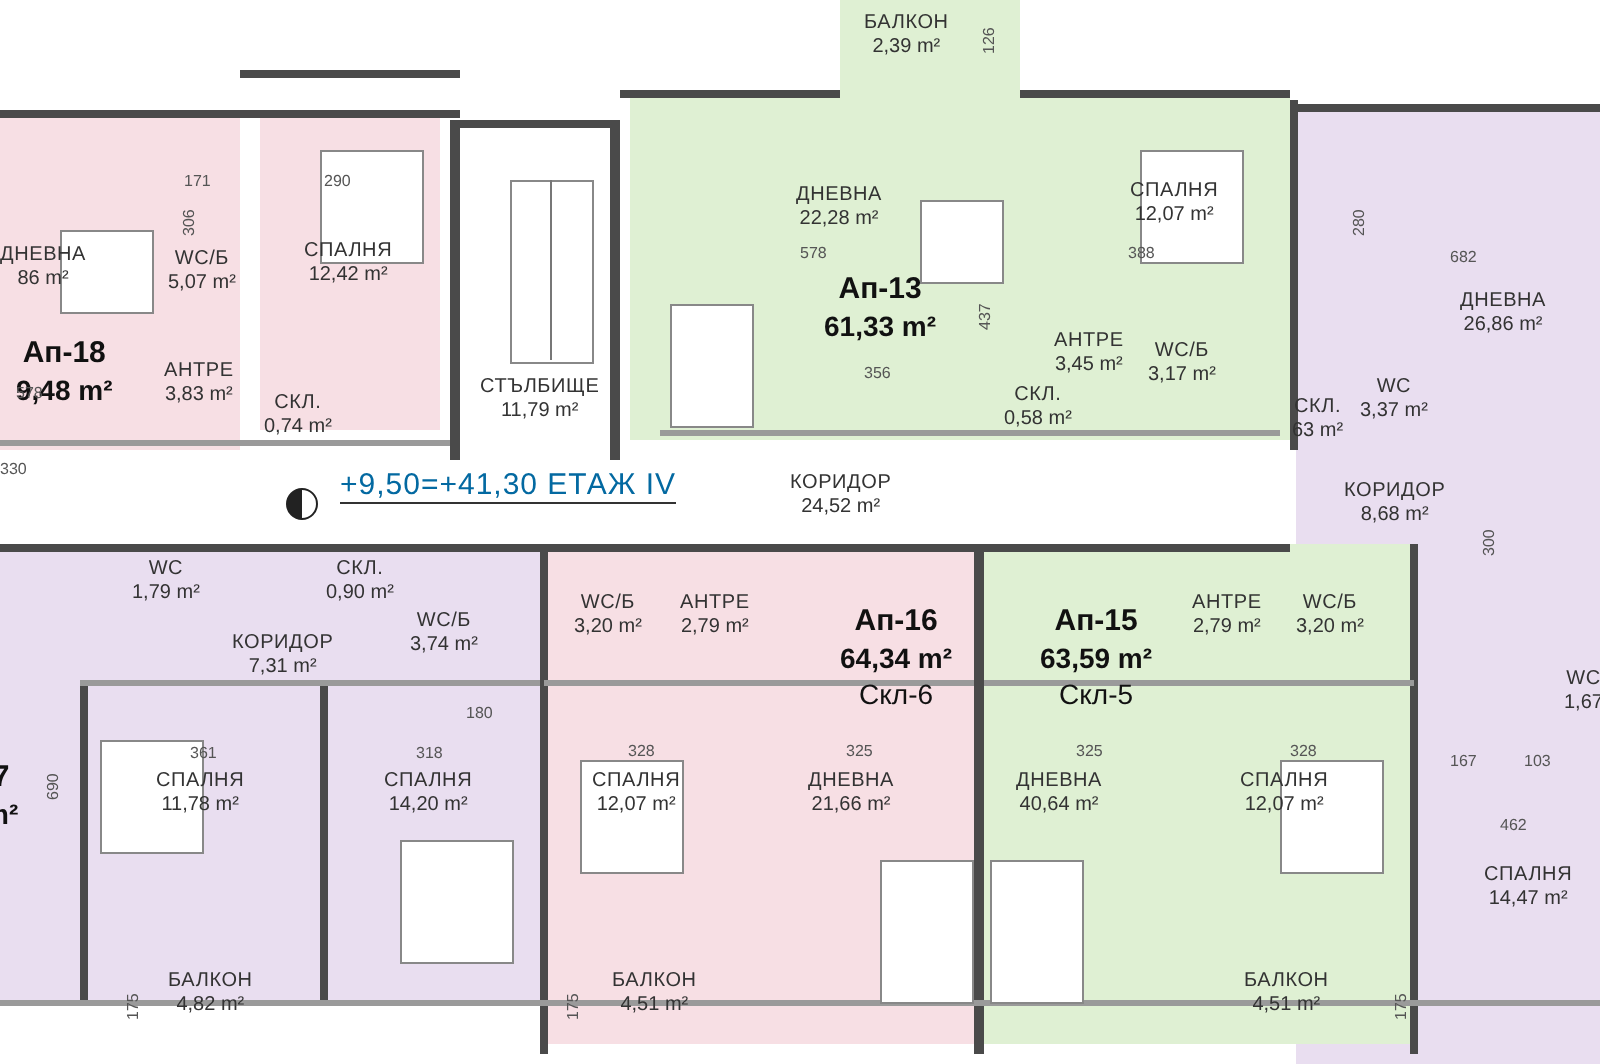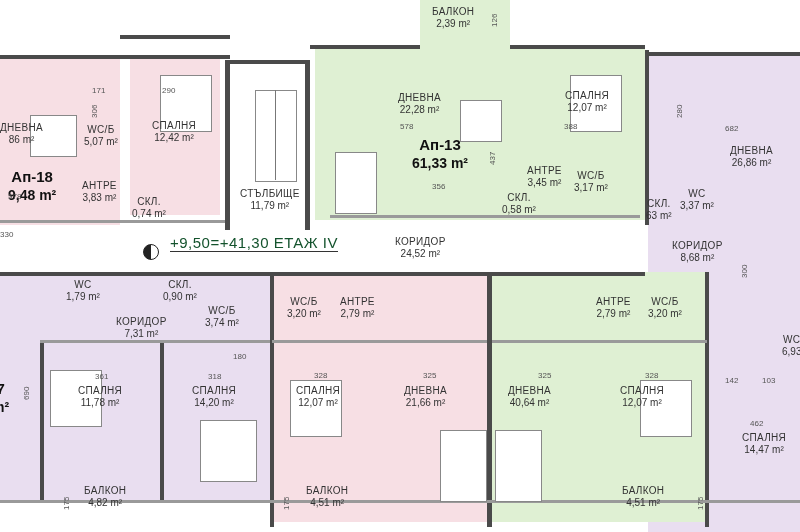--- a/index.html
+++ b/index.html
@@ -16,21 +16,21 @@
   .lbl .a{display:block;font-size:10px;letter-spacing:0.3px;}
   .lbl .b{display:block;font-size:10px;}
   .apt{position:absolute;text-align:center;font-weight:bold;color:#111;white-space:nowrap;}
   .apt .n{display:block;font-size:15px;line-height:18px;}
   .apt .s{display:block;font-size:14px;line-height:18px;}
   .apt .k{display:block;font-size:14px;line-height:18px;font-weight:normal;}
   .dim{position:absolute;font-size:8px;color:#555;white-space:nowrap;}
   .dimv{position:absolute;font-size:8px;color:#555;white-space:nowrap;transform:rotate(-90deg);transform-origin:left top;}
   .furn{position:absolute;border:1px solid #888;background:#fff;}
   .line{position:absolute;background:#777;}
-  .elev{position:absolute;left:170px;top:234px;font-size:15px;color:#14532d;letter-spacing:0.5px;white-space:nowrap;border-bottom:1px solid #333;}
+  .elev{position:absolute;left:170px;top:234px;font-size:15px;color:#0369a1;letter-spacing:0.5px;white-space:nowrap;border-bottom:1px solid #333;}
   .cross{position:absolute;left:143px;top:244px;width:14px;height:14px;border-radius:50%;border:1px solid #222;background:linear-gradient(90deg,#222 50%,#fff 50%);}
 </style>
 </head>
 <body>
 
 <div class="plan">
 
   <div class="zone pink" style="left:0;top:55px;width:120px;height:170px;"></div>
   <div class="zone pink" style="left:130px;top:55px;width:90px;height:160px;"></div>
 
@@ -165,21 +165,21 @@
   <div class="lbl" style="left:646px;top:198px;">
       <span class="a">СКЛ.</span>
       <span class="b">63 m²</span>
     </div>
   <div class="lbl" style="left:672px;top:240px;">
       <span class="a">КОРИДОР</span>
       <span class="b">8,68 m²</span>
     </div>
   <div class="lbl" style="left:782px;top:334px;">
       <span class="a">WC</span>
-      <span class="b">6,93</span>
+      <span class="b">1,67</span>
     </div>
   <div class="lbl" style="left:742px;top:432px;">
       <span class="a">СПАЛНЯ</span>
       <span class="b">14,47 m²</span>
     </div>
 
   <div class="apt" style="left:-8px;top:380px;">
     <span class="n">7</span>
       <span class="s">m²</span>
   </div>
@@ -205,20 +205,25 @@
     </div>
   <div class="lbl" style="left:192px;top:385px;">
       <span class="a">СПАЛНЯ</span>
       <span class="b">14,20 m²</span>
     </div>
   <div class="lbl" style="left:84px;top:485px;">
       <span class="a">БАЛКОН</span>
       <span class="b">4,82 m²</span>
     </div>
 
+  <div class="apt" style="left:420px;top:302px;">
+    <span class="n">Ап-16</span>
+      <span class="s">64,34 m²</span>
+      <span class="k">Скл-6</span>
+  </div>
   <div class="lbl" style="left:287px;top:296px;">
       <span class="a">WC/Б</span>
       <span class="b">3,20 m²</span>
     </div>
   <div class="lbl" style="left:340px;top:296px;">
       <span class="a">АНТРЕ</span>
       <span class="b">2,79 m²</span>
     </div>
   <div class="lbl" style="left:296px;top:385px;">
       <span class="a">СПАЛНЯ</span>
@@ -226,20 +231,25 @@
     </div>
   <div class="lbl" style="left:404px;top:385px;">
       <span class="a">ДНЕВНА</span>
       <span class="b">21,66 m²</span>
     </div>
   <div class="lbl" style="left:306px;top:485px;">
       <span class="a">БАЛКОН</span>
       <span class="b">4,51 m²</span>
     </div>
 
+  <div class="apt" style="left:520px;top:302px;">
+    <span class="n">Ап-15</span>
+      <span class="s">63,59 m²</span>
+      <span class="k">Скл-5</span>
+  </div>
   <div class="lbl" style="left:596px;top:296px;">
       <span class="a">АНТРЕ</span>
       <span class="b">2,79 m²</span>
     </div>
   <div class="lbl" style="left:648px;top:296px;">
       <span class="a">WC/Б</span>
       <span class="b">3,20 m²</span>
     </div>
   <div class="lbl" style="left:508px;top:385px;">
       <span class="a">ДНЕВНА</span>
@@ -256,22 +266,22 @@
 
   <div class="dim" style="left:0;top:230px;">330</div>
   <div class="dim" style="left:162px;top:86px;">290</div>
   <div class="dim" style="left:92px;top:86px;">171</div>
   <div class="dim" style="left:8px;top:192px;" style2="">578</div>
   <div class="dim" style="left:400px;top:122px;">578</div>
   <div class="dim" style="left:432px;top:182px;">356</div>
   <div class="dim" style="left:564px;top:122px;">388</div>
   <div class="dim" style="left:725px;top:124px;">682</div>
   <div class="dim" style="left:762px;top:376px;">103</div>
-  <div class="dim" style="left:725px;top:376px;">142</div>
-  <div class="dim" style="left:750px;top:419px;">462</div>
+  <div class="dim" style="left:725px;top:376px;">167</div>
+  <div class="dim" style="left:750px;top:408px;">462</div>
   <div class="dim" style="left:95px;top:372px;">361</div>
   <div class="dim" style="left:208px;top:372px;">318</div>
   <div class="dim" style="left:233px;top:352px;">180</div>
   <div class="dim" style="left:314px;top:371px;">328</div>
   <div class="dim" style="left:423px;top:371px;">325</div>
   <div class="dim" style="left:538px;top:371px;">325</div>
   <div class="dim" style="left:645px;top:371px;">328</div>
   <div class="dimv" style="left:62px;top:510px;">175</div>
   <div class="dimv" style="left:282px;top:510px;">175</div>
   <div class="dimv" style="left:696px;top:510px;">175</div>

